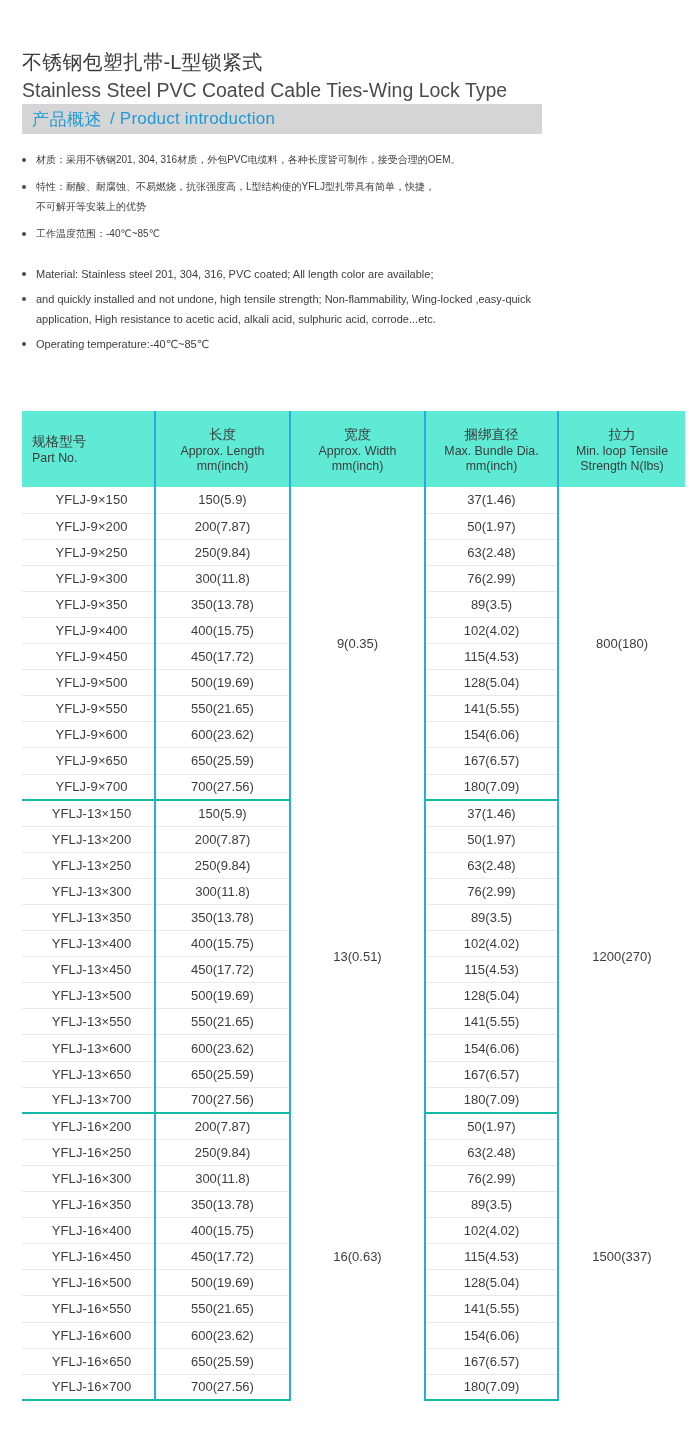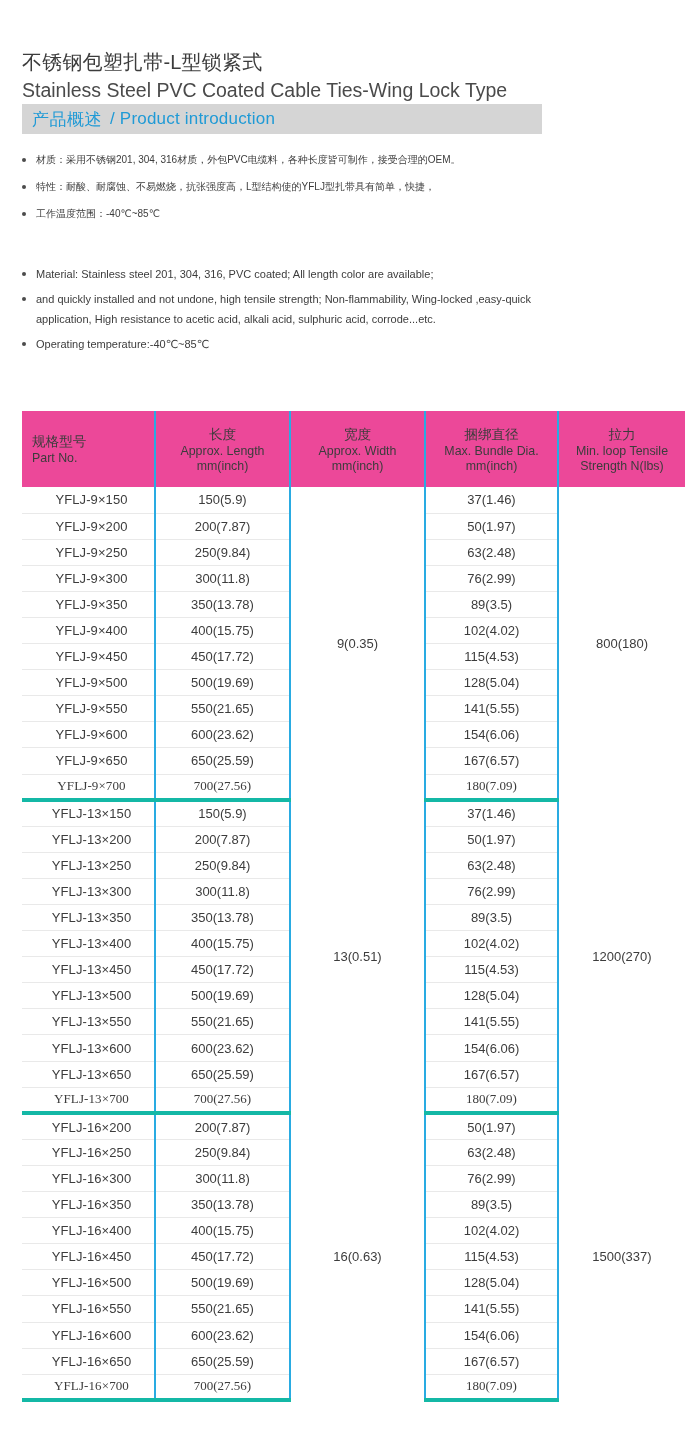--- a/index.html
+++ b/index.html
@@ -101,21 +101,21 @@
     border-collapse: collapse;
     table-layout: fixed;
   }
   .spec-table col.c0 { width: 133px; }
   .spec-table col.c1 { width: 135px; }
   .spec-table col.c2 { width: 135px; }
   .spec-table col.c3 { width: 133px; }
   .spec-table col.c4 { width: 127px; }
 
   .spec-table thead th {
-    background: #ec4899;
+    background: #5eead4;
     height: 76px;
     font-weight: 400;
     font-size: 12.4px;
     line-height: 16px;
     color: #3c3c3c;
     text-align: center;
     vertical-align: middle;
     padding: 0 4px;
     border: none;
   }
@@ -140,21 +140,21 @@
   .spec-table tbody td.partno {
     text-align: center;
     padding-left: 10px;
     letter-spacing: 0.1px;
   }
   .spec-table tbody td.sep { border-left: 2px solid #29abe2; }
   .spec-table tbody td.merged {
     border-bottom: none;
     vertical-align: middle;
   }
-  .spec-table tbody tr.grp-end td { border-bottom: 4px solid #14b8a6; font-family: Liberation Serif, serif; }
+  .spec-table tbody tr.grp-end td { border-bottom: 2px solid #14b8a6; }
 </style>
 </head>
 <body>
 
 <div class="title-block">
   <div class="title-cn">不锈钢包塑扎带-L型锁紧式</div>
   <div class="title-en">Stainless Steel PVC Coated Cable Ties-Wing Lock Type</div>
 </div>
 
 <div class="banner">
@@ -166,20 +166,21 @@
     <div class="bullet-row">
       <span class="bullet-dot"></span>
       <div>
         <div class="bullet-text">材质：采用不锈钢201, 304, 316材质，外包PVC电缆料，各种长度皆可制作，接受合理的OEM。</div>
       </div>
     </div>
     <div class="bullet-row">
       <span class="bullet-dot"></span>
       <div>
         <div class="bullet-text">特性：耐酸、耐腐蚀、不易燃烧，抗张强度高，L型结构使的YFLJ型扎带具有简单，快捷，</div>
+        <div class="bullet-text">不可解开等安装上的优势</div>
       </div>
     </div>
     <div class="bullet-row">
       <span class="bullet-dot"></span>
       <div>
         <div class="bullet-text">工作温度范围：-40℃~85℃</div>
       </div>
     </div>
   </div>
 

